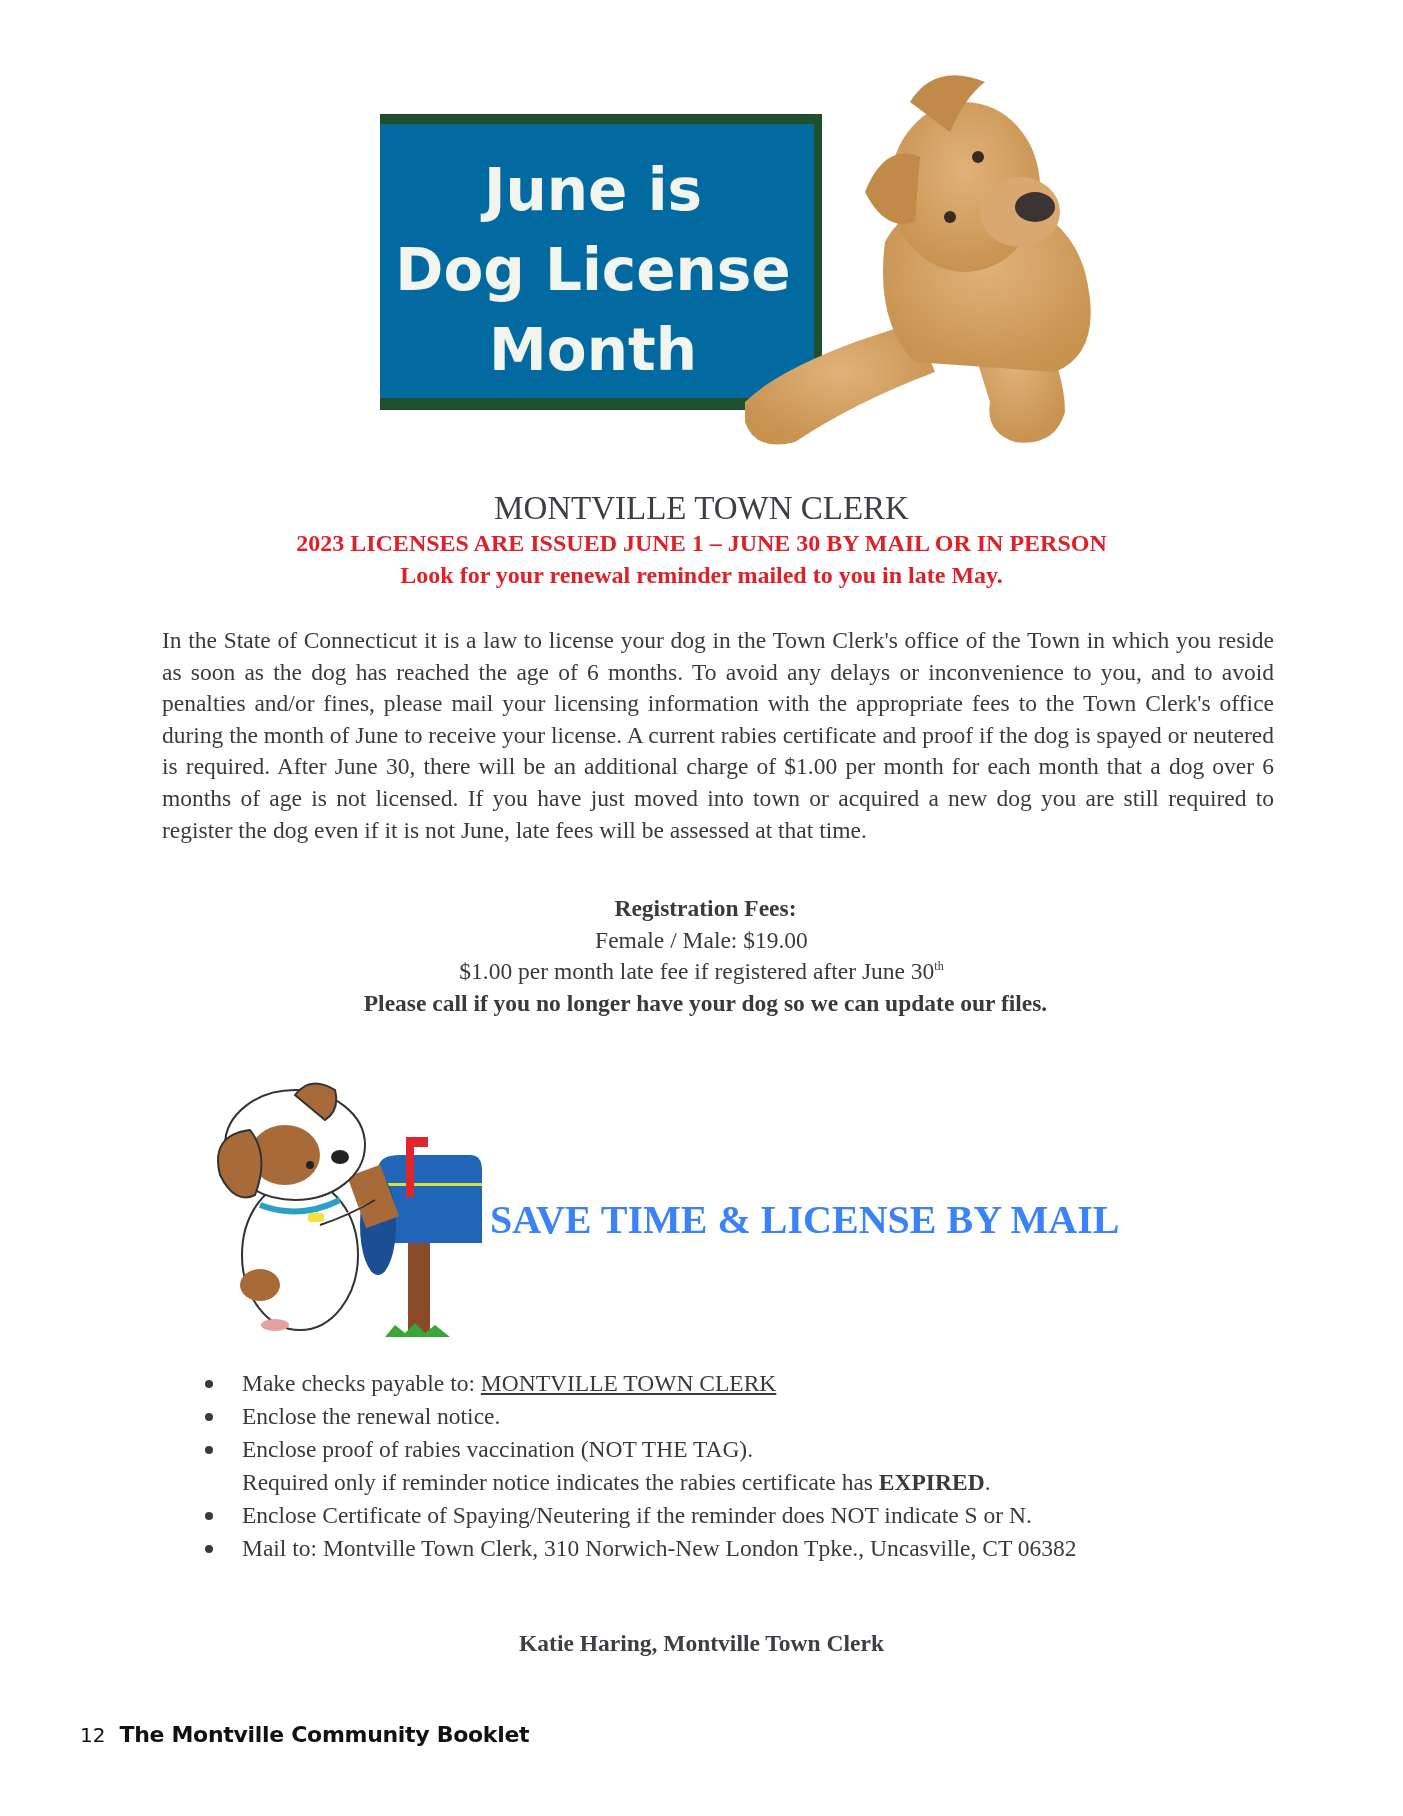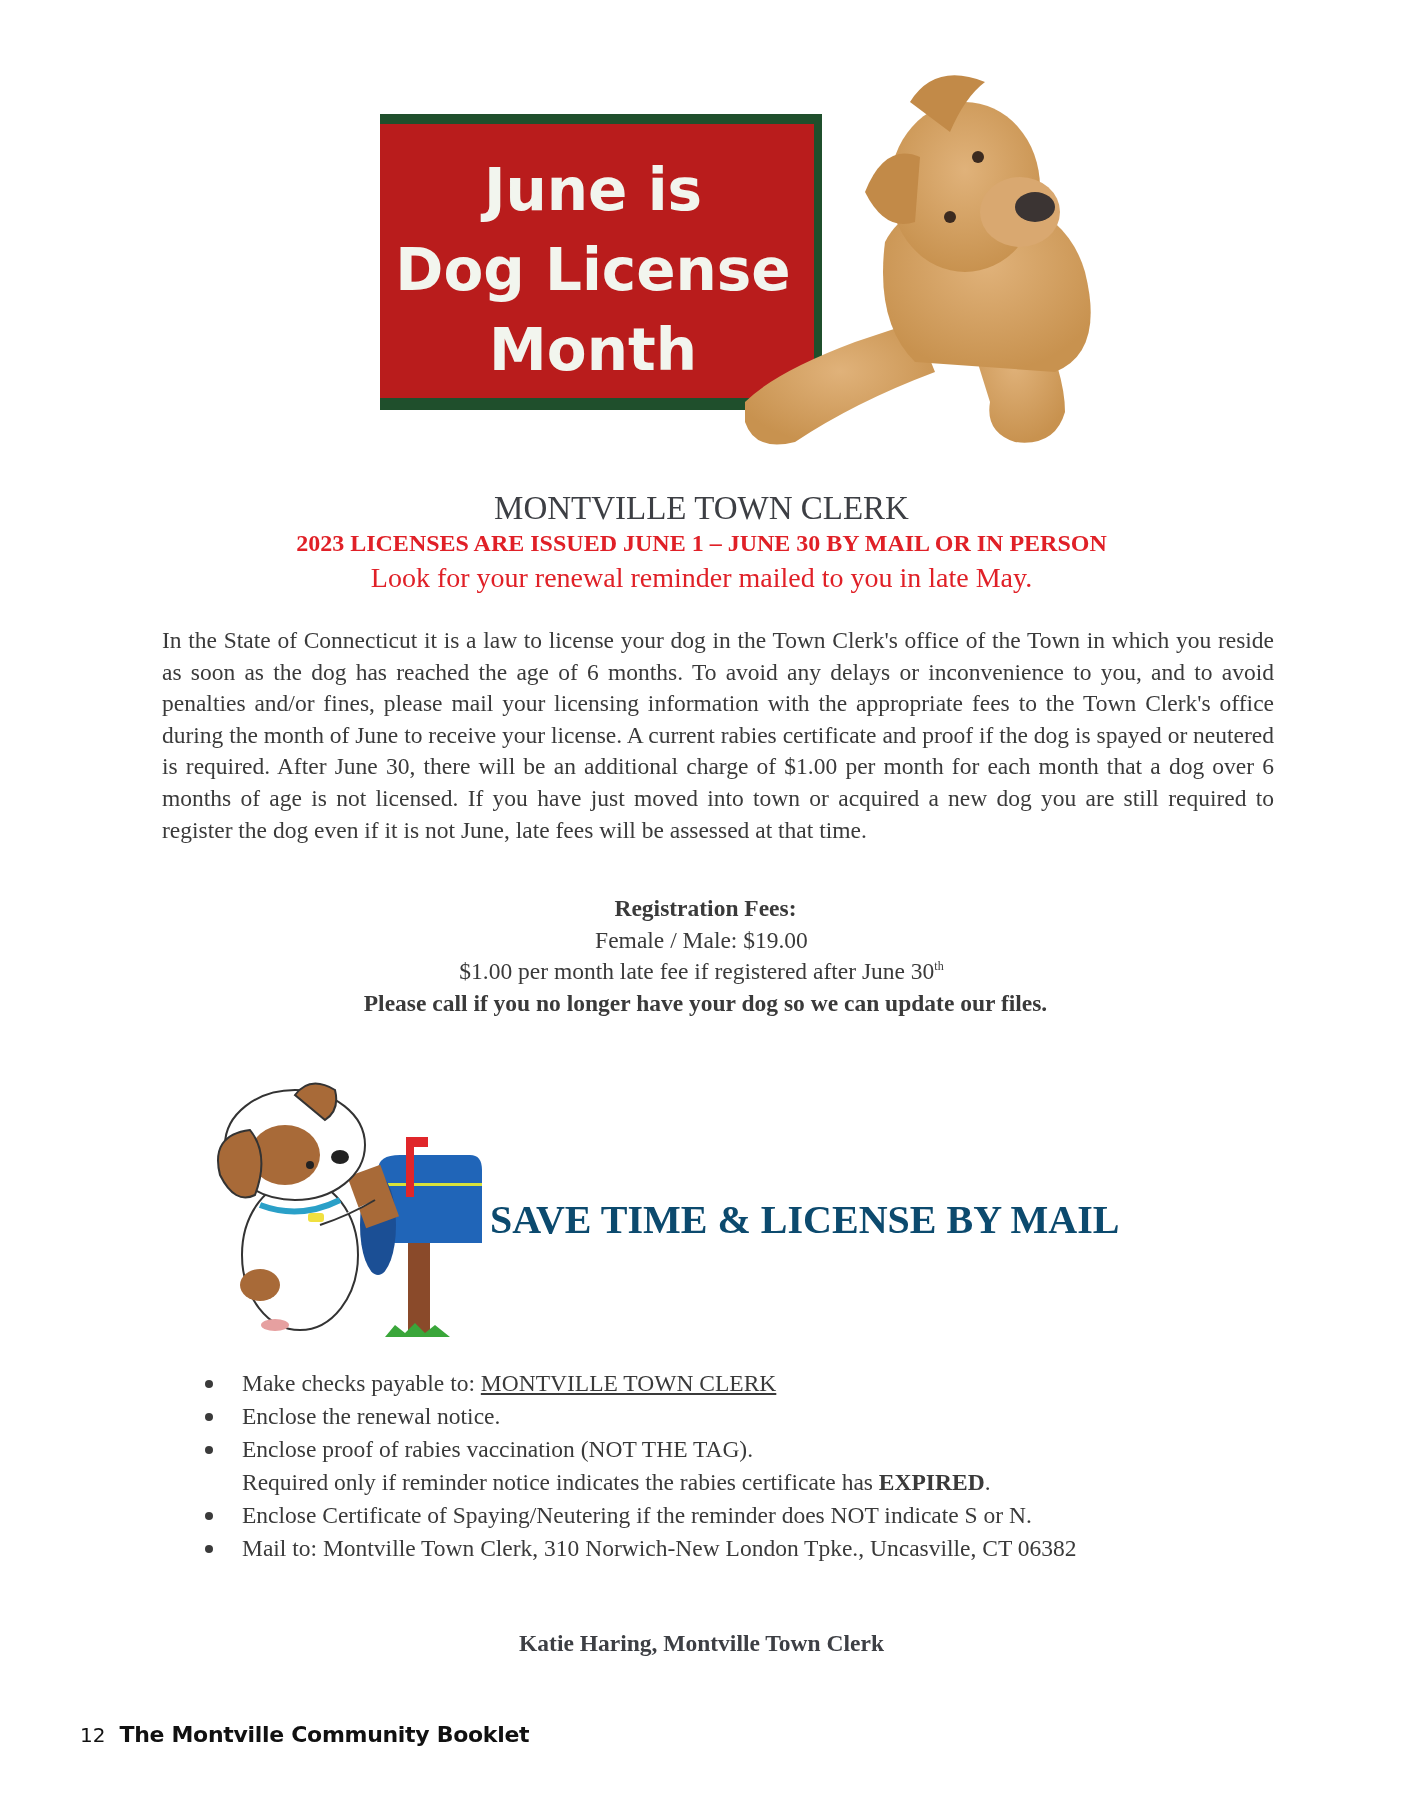--- a/index.html
+++ b/index.html
@@ -1,31 +1,31 @@
 <!DOCTYPE html>
 <html><head>
 <meta charset="utf-8">
 <style>
   html,body{margin:0;padding:0;background:#fff;}
   body{width:1403px;height:1816px;position:relative;overflow:hidden;font-family:"Liberation Serif","DejaVu Serif",serif;color:#3a3a3a;}
   .abs{position:absolute;}
-  .sign{left:380px;top:114px;width:442px;height:296px;background:#b91c1c;border-top:10px solid #1f4f2c;border-right:8px solid #1f4f2c;border-bottom:12px solid #1f4f2c;box-sizing:border-box;}
+  .sign{left:380px;top:114px;width:442px;height:296px;background:#0369a1;border-top:10px solid #1f4f2c;border-right:8px solid #1f4f2c;border-bottom:12px solid #1f4f2c;box-sizing:border-box;}
   .sign-text{position:absolute;left:0;top:26px;width:240px;padding-left:0;text-align:center;font-family:"DejaVu Sans","Liberation Sans",sans-serif;font-weight:bold;color:#f2f5ee;font-size:58px;line-height:80px;}
   .sign-text div{white-space:nowrap;}
   .dog{left:735px;top:72px;width:420px;height:380px;}
   .center{left:0;width:1403px;text-align:center;}
   .title{top:490px;font-size:33px;color:#3d3f44;}
   .red1{top:530px;font-size:24px;font-weight:bold;color:#e02027;}
-  .red2{top:562px;font-size:28px;font-weight:normal;color:#e02027;}
+  .red2{top:562px;font-size:24px;font-weight:bold;color:#e02027;}
   .para{left:162px;top:625px;width:1112px;font-size:23.5px;line-height:31.6px;text-align:justify;color:#3a3a3a;}
   .fees{top:893px;font-size:23.5px;line-height:31.6px;}
   .fees .b{font-weight:bold;padding-left:8px;}
   sup{font-size:12px;line-height:0;}
   .mailbox{left:200px;top:1075px;width:290px;height:270px;}
-  .save{left:490px;top:1196px;font-size:40px;font-weight:bold;color:#0c4a6e;white-space:nowrap;text-align:center;}
+  .save{left:490px;top:1196px;font-size:40px;font-weight:bold;color:#3b82f6;white-space:nowrap;text-align:center;}
   ul.bullets{left:200px;top:1367px;margin:0;padding:0;list-style:none;font-size:23.5px;line-height:33px;width:1100px;}
   ul.bullets li{position:relative;padding-left:42px;}
   ul.bullets li .dot{position:absolute;left:5px;top:13px;width:8px;height:8px;border-radius:50%;background:#3a3a3a;}
   .ul{text-decoration:underline;}
   .q{top:1628px;font-size:23.5px;font-weight:bold;line-height:31px;color:#3d3f44;}
   .footer{left:80px;top:1722px;font-family:"DejaVu Sans","Liberation Sans",sans-serif;font-size:22px;color:#111;white-space:nowrap;}
   .footer .pg{font-size:20px;margin-right:14px;}
   .footer .bk{font-weight:bold;letter-spacing:-0.3px;}
 </style>
 </head>

